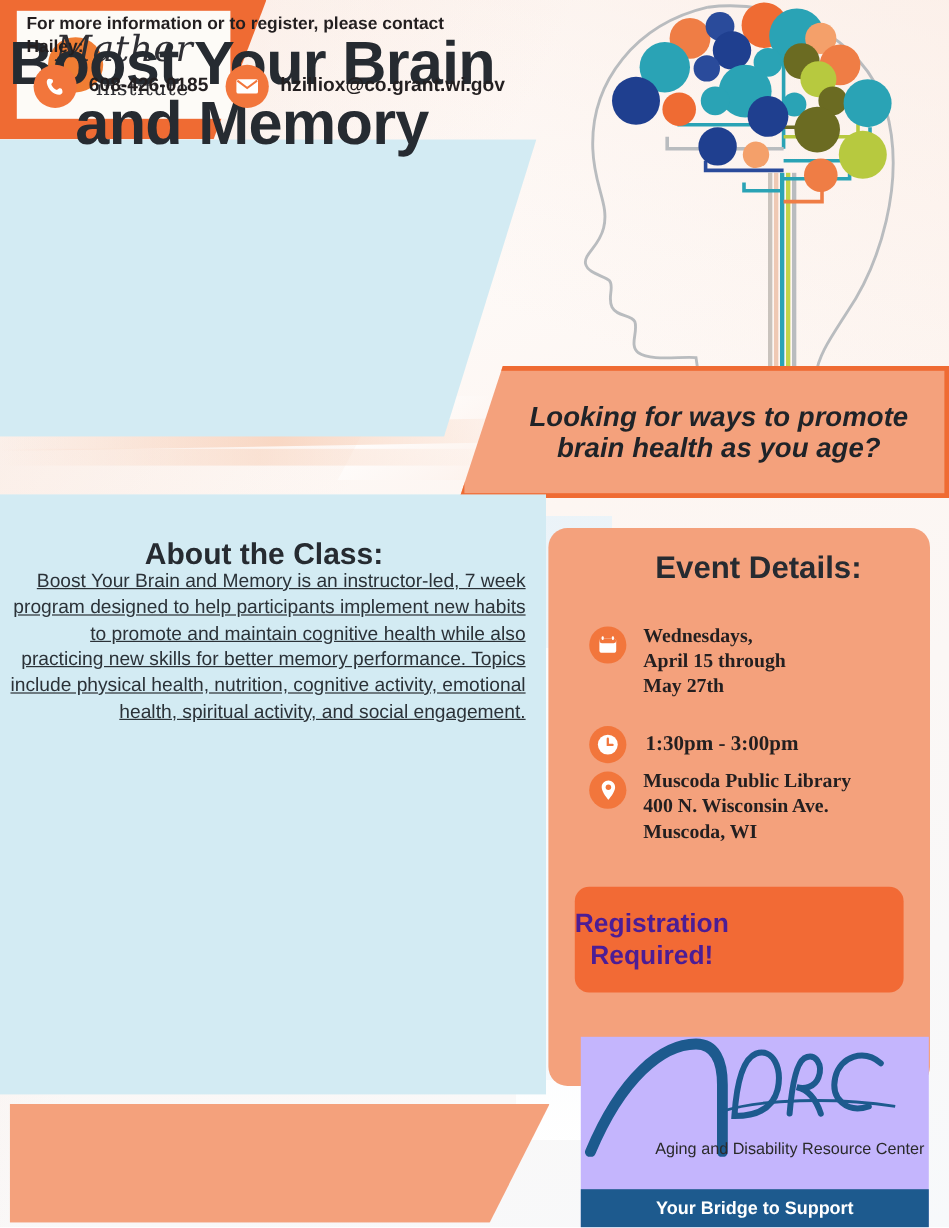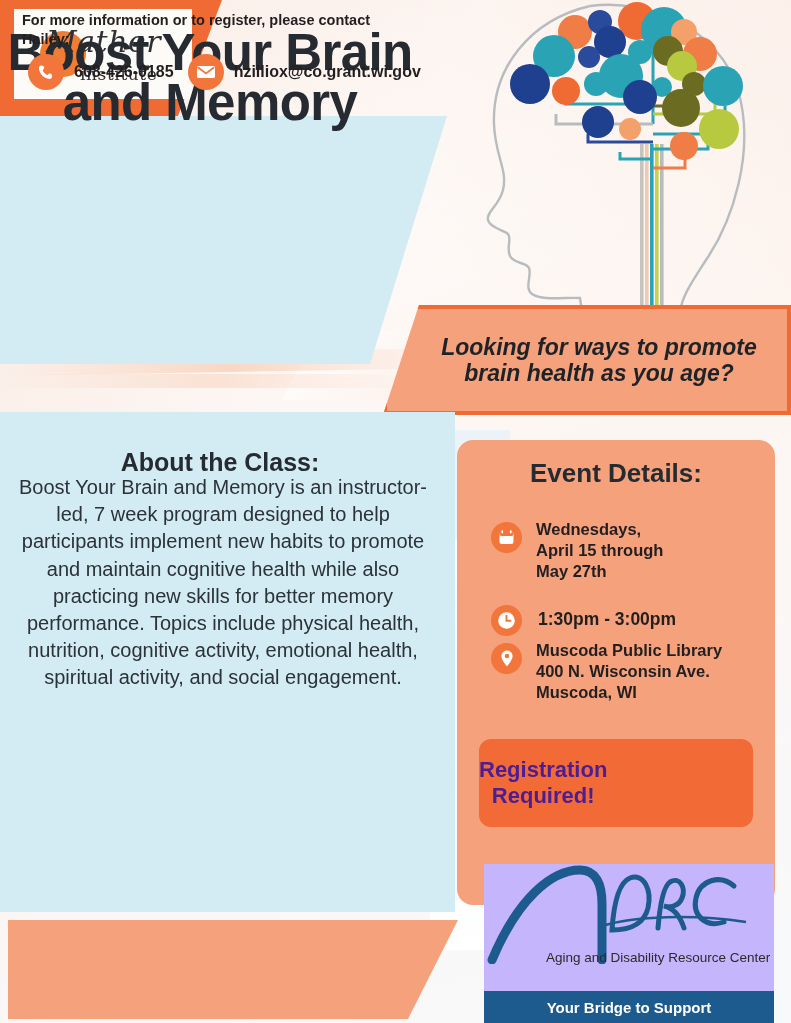--- a/index.html
+++ b/index.html
@@ -98,44 +98,44 @@
   
   .about-block{
     position:absolute;left:0;top:412px;width:455px;height:500px;
     background:#d3ebf3;
   }
   .about-head{
     position:absolute;left:0;top:36px;width:440px;text-align:center;
     font-size:25px;font-weight:bold;color:#262b31;
   }
   .about-body{
-    position:absolute;left:8px;top:62px;width:430px;text-align:center;
-    font-size:20px;line-height:1.36;color:#2b3238;
+    position:absolute;left:8px;top:62px;width:430px;text-align:right;
+    font-size:16px;line-height:1.36;color:#2b3238;text-decoration:underline;
   }
 
   
   .details-card{
     position:absolute;left:457px;top:440px;width:318px;height:465px;
     background:#f4a17c;border-radius:16px;
   }
   .details-head{
     position:absolute;left:0;top:18px;width:318px;text-align:center;
-    font-size:26px;font-weight:bold;color:#262b31;
+    font-size:26px;font-weight:bold;color:#262b31;padding-left:16px;
   }
   .detail-row{
     position:absolute;left:34px;display:flex;align-items:flex-start;gap:14px;
   }
   .detail-row.r1{top:79px;}
   .detail-row.r2{top:162px;align-items:center;gap:16px;}
   .detail-row.r3{top:200px;}
   .ico{
     flex:0 0 auto;width:31px;height:31px;border-radius:50%;
     background:#f2763c;display:flex;align-items:center;justify-content:center;margin-top:3px;
   }
-  .detail-txt{font-size:16.5px;line-height:1.28;font-weight:bold;color:#231f20;}
+  .detail-txt{font-size:16.5px;line-height:1.28;font-weight:bold;color:#231f20;font-family:Liberation Serif, serif;}
   .detail-txt.big{font-size:17.5px;}
 
   .reg-btn{
     position:absolute;left:22px;top:299px;width:274px;height:88px;
     background:#f26a35;border-radius:12px;
     display:flex;align-items:center;
     font-size:22px;font-weight:bold;line-height:1.2;color:#4c1d95;text-align:center;
   }
 
   

